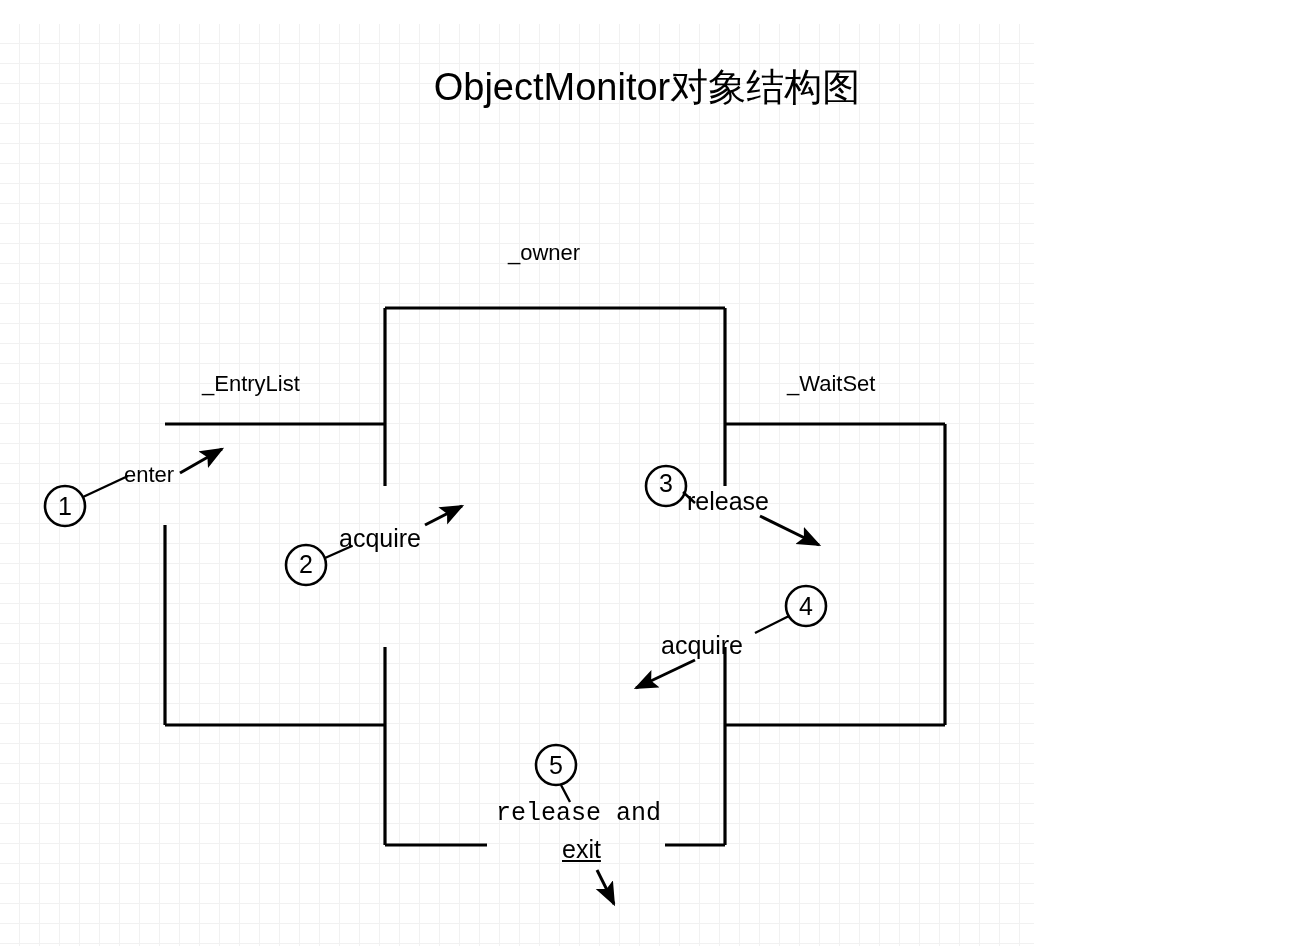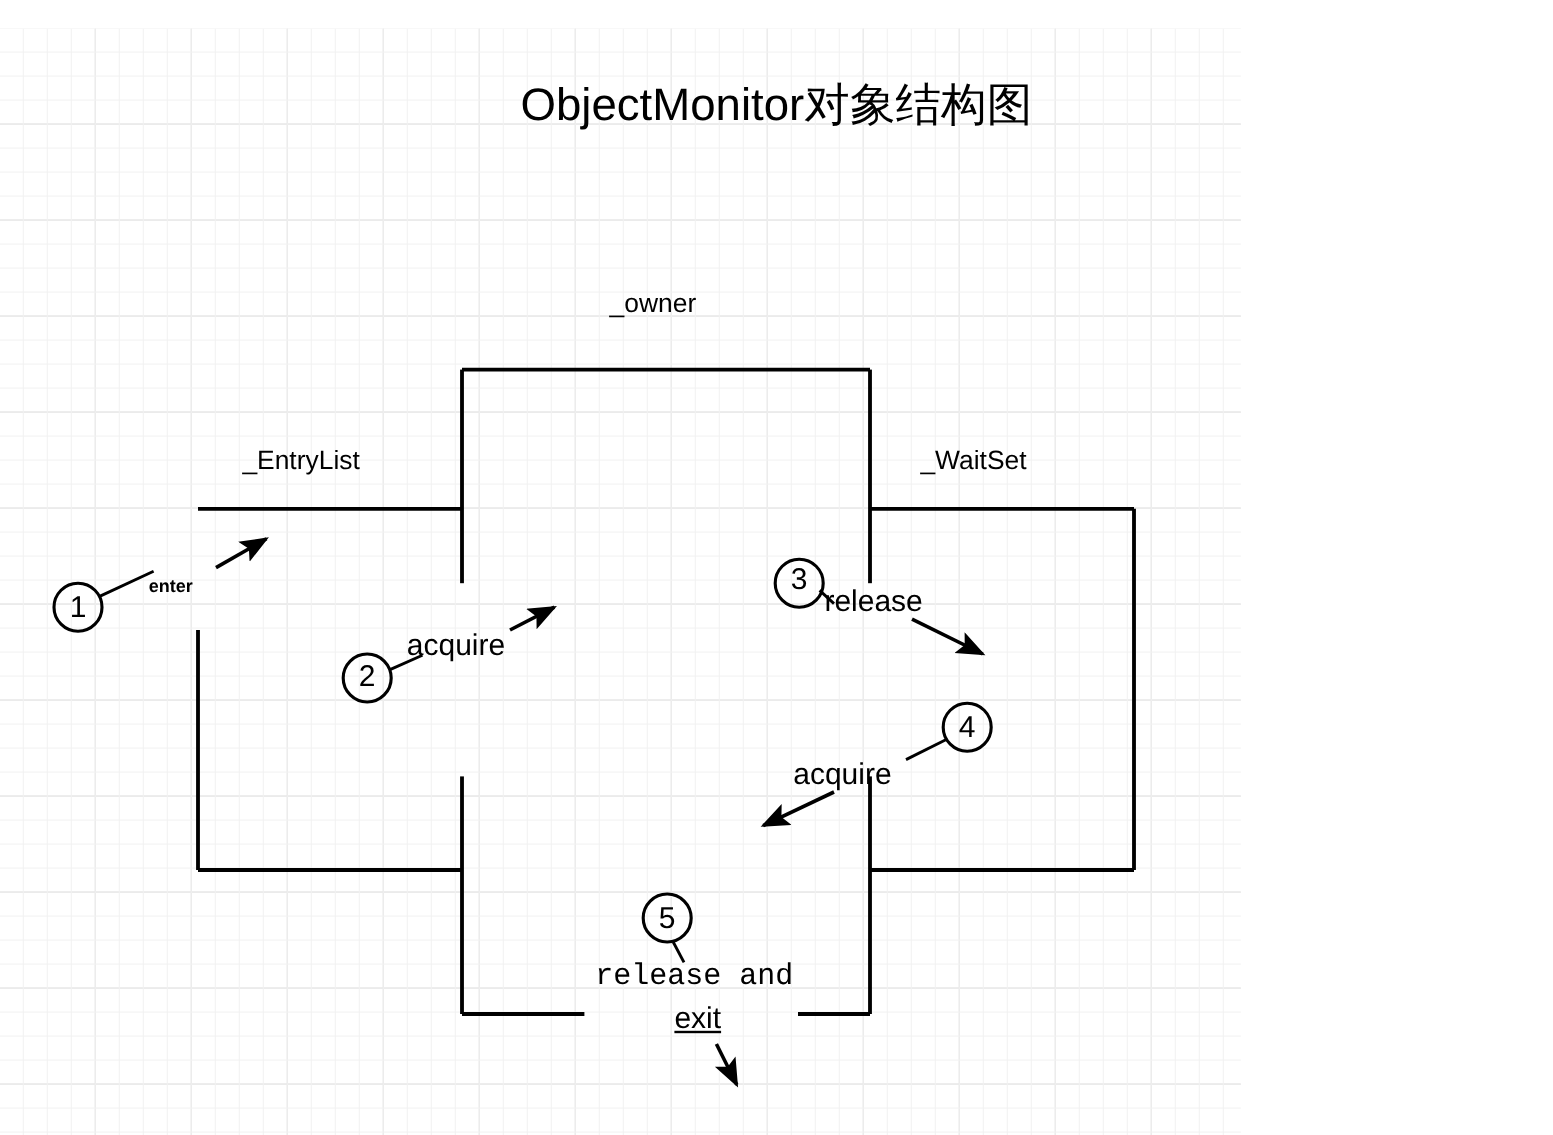--- a/index.html
+++ b/index.html
@@ -51,28 +51,28 @@
     white-space: nowrap;
   }
   .lbl {
     position: absolute;
     font-size: 22px;
     color: #000000;
     white-space: nowrap;
   }
   .lbl-owner   { left: 508px; top: 216px; }
   .lbl-entry   { left: 202px; top: 347px; text-align: center; }
-  .lbl-wait    { left: 767px; top: 347px; }
+  .lbl-wait    { left: 787px; top: 347px; }
   .step-txt {
     position: absolute;
     font-size: 25px;
     color: #000000;
     white-space: nowrap;
   }
-  .t-enter   { left: 124px; top: 456px; font-size: 15px; font-weight: bold; }
+  .t-enter   { left: 124px; top: 438px; font-size: 22px; }
   .t-acq2    { left: 339px; top: 500px; }
   .t-release { left: 687px; top: 463px; text-align: right; }
   .t-acq4    { left: 661px; top: 607px; }
   .t-rel5a   { left: 496px; top: 775px; font-family: Liberation Mono, monospace; }
   .t-rel5b   { left: 562px; top: 811px; text-decoration: underline; }
   .num {
     position: absolute;
     width: 40px;
     height: 40px;
     line-height: 40px;

